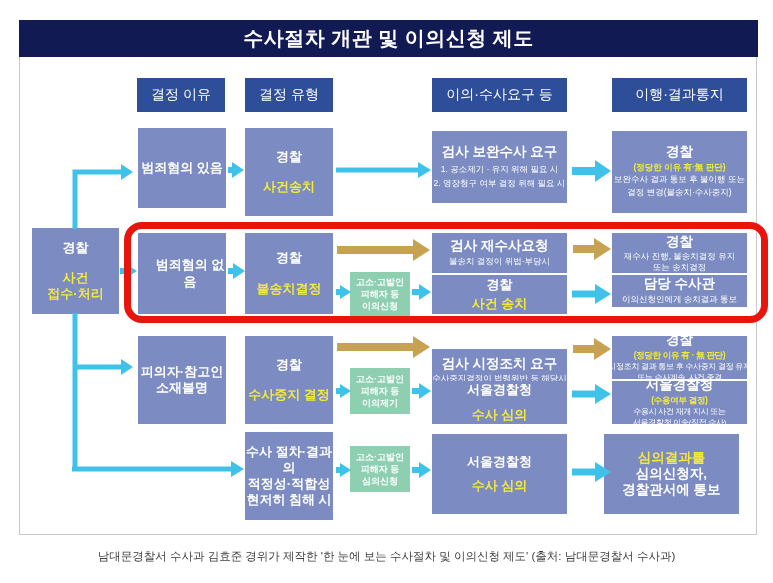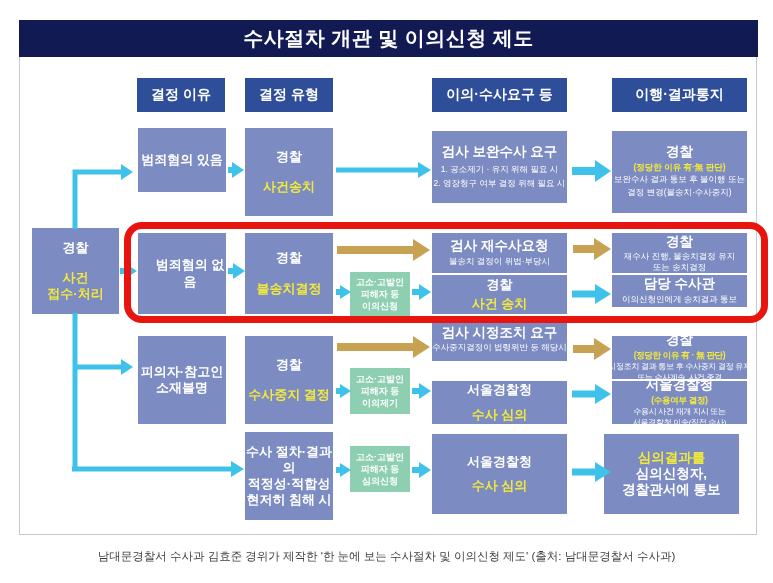--- a/index.html
+++ b/index.html
@@ -1,21 +1,21 @@
 <!DOCTYPE html>
 <html><head>
 <meta charset="utf-8">
 <style>
   html,body{margin:0;padding:0;background:#fff;}
   body{width:773px;height:583px;position:relative;font-family:"Liberation Sans",sans-serif;-webkit-font-smoothing:antialiased;}
   .stage{position:absolute;inset:0;}
   .frame{position:absolute;left:19px;top:20px;width:738px;height:515px;border:1px solid #c9c9c9;box-sizing:border-box;background:#fff;}
   .title-bar{position:absolute;left:19px;top:20px;width:739px;height:37px;background:#121a53;color:#fff;
     font-size:20px;font-weight:700;display:flex;align-items:center;justify-content:center;letter-spacing:0.5px;}
-  .hdr{position:absolute;top:78px;height:34px;background:#2e4e99;color:#fff;font-weight:700;font-size:14px;
+  .hdr{position:absolute;top:78px;height:34px;background:#2e4e99;color:#fff;font-weight:400;font-size:14px;
     display:flex;align-items:center;justify-content:center;}
   .box{position:absolute;background:#7c8cc2;color:#fff;display:flex;flex-direction:column;align-items:center;
     justify-content:center;text-align:center;box-sizing:border-box;}
   .green{background:#8ecfb2;font-size:9px;font-weight:700;line-height:1.35;}
   .t{font-weight:700;font-size:13px;line-height:1.25;}
   .t2{font-weight:700;font-size:13.5px;line-height:1.2;}
   .y{color:#f2e93b;}
   .sub{font-size:8.5px;font-weight:400;line-height:1.55;white-space:nowrap;}
   .sub-sm{font-size:8px;letter-spacing:-0.3px;}
   .note{font-size:8.5px;font-weight:700;color:#f2e93b;white-space:nowrap;line-height:1.5;}
@@ -40,21 +40,21 @@
   <div class="hdr" style="left:245px;width:88px;">결정 유형</div>
   <div class="hdr" style="left:432px;width:135px;">이의·수사요구 등</div>
   <div class="hdr" style="left:612px;width:135px;">이행·결과통지</div>
 
   <div class="box" style="left:32px;top:228px;width:87px;height:86px;">
     <div class="t">경찰</div>
     <div class="t y mt14">사건</div>
     <div class="t y">접수·처리</div>
   </div>
 
-  <div class="box" style="left:138px;top:128px;width:88px;height:64px;">
+  <div class="box" style="left:138px;top:128px;width:88px;height:80px;">
     <div class="t">범죄혐의 있음</div>
   </div>
   <div class="box" style="left:245px;top:128px;width:88px;height:88px;">
     <div class="t">경찰</div>
     <div class="t y mt14">사건송치</div>
   </div>
   <div class="box" style="left:432px;top:131px;width:135px;height:72px;">
     <div class="t2">검사 보완수사 요구</div>
     <div class="sub mt3">1. 공소제기 · 유지 위해 필요 시</div>
     <div class="sub">2. 영장청구 여부 결정 위해 필요 시</div>
@@ -102,21 +102,21 @@
   </div>
   <div class="box" style="left:245px;top:336px;width:88px;height:88px;">
     <div class="t">경찰</div>
     <div class="t y mt14">수사중지 결정</div>
   </div>
   <div class="box green" style="left:350px;top:368px;width:60px;height:46px;">
     <div>고소·고발인</div>
     <div>피해자 등</div>
     <div>이의제기</div>
   </div>
-  <div class="box" style="left:432px;top:318px;width:135px;height:43px;">
+  <div class="box" style="left:432px;top:349px;width:135px;height:43px;">
     <div class="t2">검사 시정조치 요구</div>
     <div class="sub">수사중지결정이 법령위반 등 해당시</div>
   </div>
   <div class="box" style="left:432px;top:381px;width:135px;height:43px;">
     <div class="t">서울경찰청</div>
     <div class="t y mt8">수사 심의</div>
   </div>
   <div class="box" style="left:612px;top:336px;width:135px;height:43px;">
     <div class="t2">경찰</div>
     <div class="note sub-sm">(정당한 이유 有 · 無 판단)</div>

